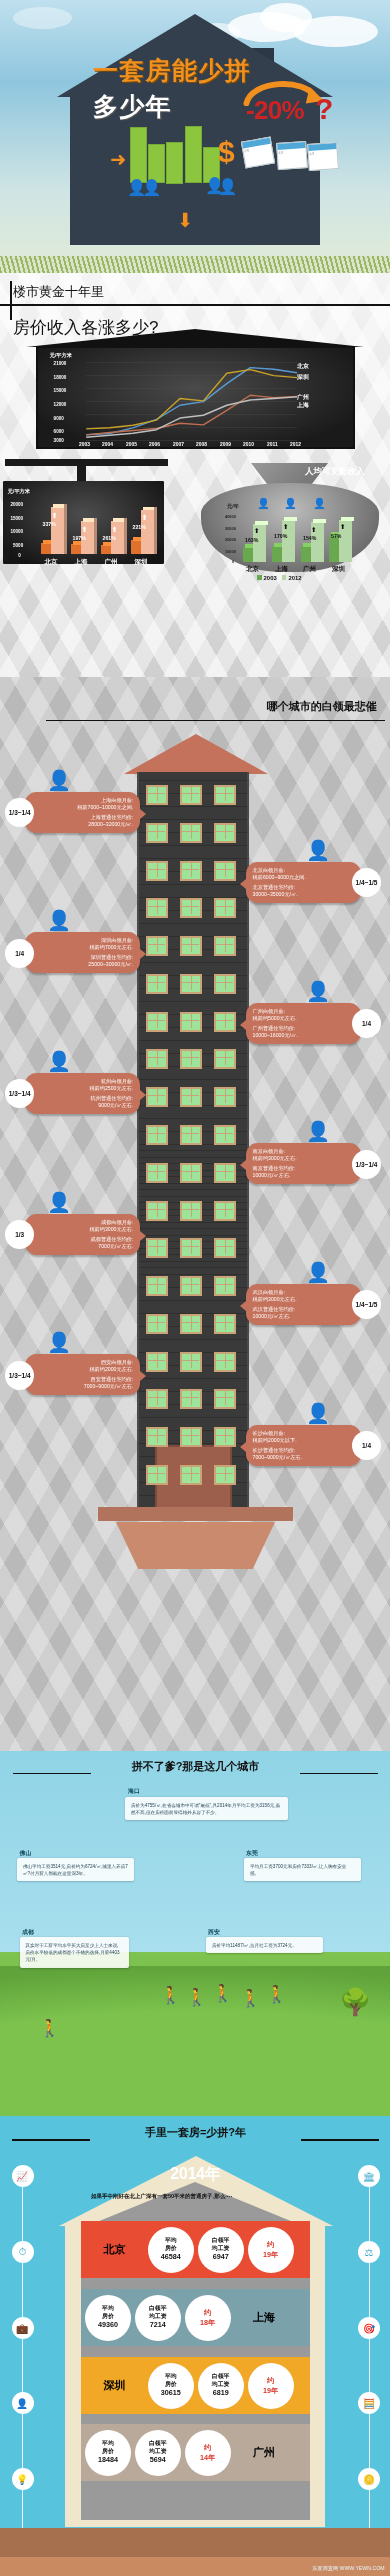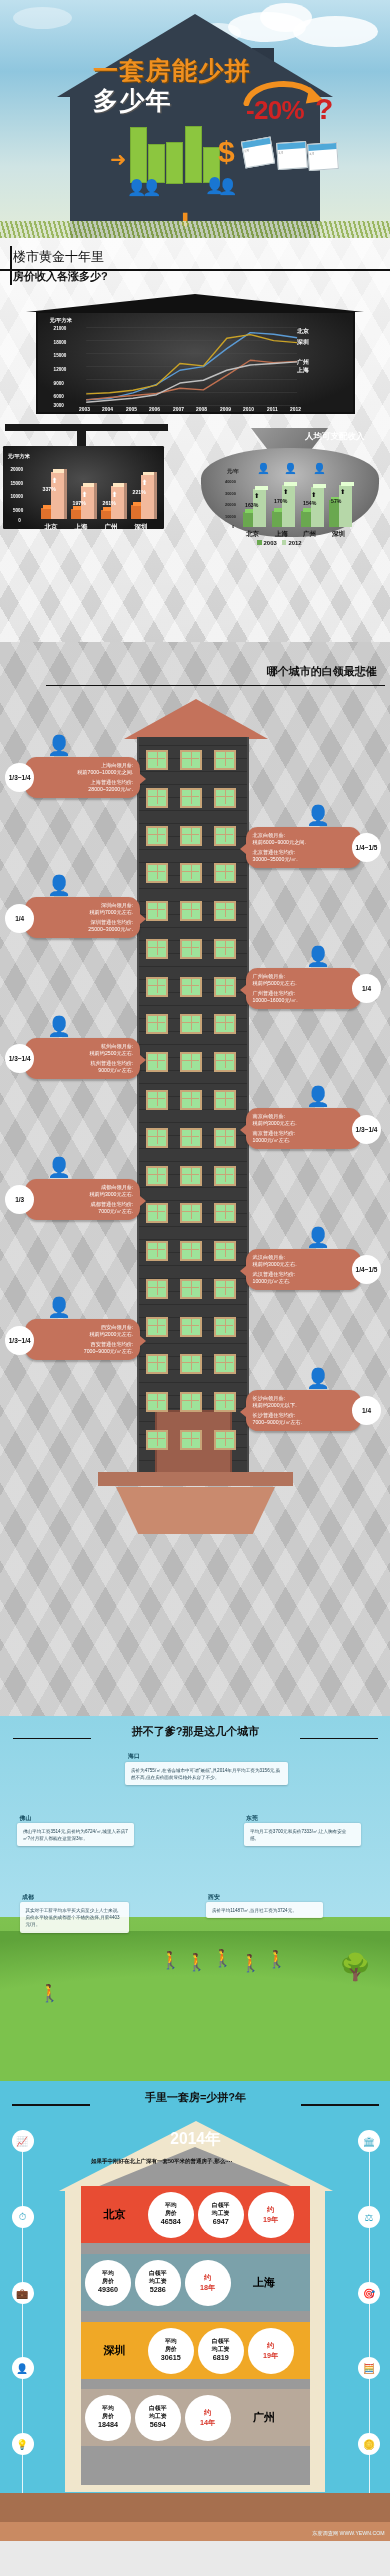--- a/index.html
+++ b/index.html
@@ -4,39 +4,39 @@
 <style>
   * { margin:0; padding:0; box-sizing:border-box; }
   body {
     width:391px; height:2576px; position:relative; overflow:hidden;
     font-family:"Liberation Sans","DejaVu Sans",sans-serif;
     background:#e9e9e9;
   }
   .sec { position:relative; width:391px; overflow:hidden; }
 
   
-  #sec-hero { height:238px; background:linear-gradient(#bfe0ee 0%,#8fc6de 30%,#cfe4e4 70%,#e2ecd8 100%); }
+  #sec-hero { height:273px; background:linear-gradient(#bfe0ee 0%,#8fc6de 30%,#cfe4e4 70%,#e2ecd8 100%); }
   #sky-clouds { position:absolute; left:0; top:0; width:391px; height:156px; }
   .cloud { position:absolute; background:rgba(255,255,255,.85); border-radius:50%; }
   #hero-house {
     position:absolute; left:57px; top:14.3px; width:276px; height:231px;
   }
   #house-roof {
     position:absolute; left:0; top:0; width:0; height:0;
     border-left:138px solid transparent; border-right:138px solid transparent;
     border-bottom:83px solid #333f4d;
   }
   #house-body { position:absolute; left:13px; top:82px; width:250px; height:149px; background:#333f4d; }
   #house-chimney { position:absolute; left:195px; top:34px; width:22px; height:52px; background:#2d3846; }
   #hero-title1 {
     position:absolute; left:36px; top:40px; width:215px; font-size:25px; font-weight:bold;
     color:#f0901f; letter-spacing:1.3px; text-shadow:1.3px 1.3px 0 #7c4a08;
   }
   #hero-title2 {
-    position:absolute; left:36px; top:70px; width:169px; font-size:25px; font-weight:bold;
+    position:absolute; left:36px; top:76px; width:169px; font-size:25px; font-weight:bold;
     color:#ffffff; letter-spacing:1.3px; text-shadow:1.3px 1.3px 0 #555;
   }
   #hero-pct {
     position:absolute; left:189px; top:81px; font-size:26px; font-weight:bold; color:#cf2323;
     letter-spacing:-0.7px;
   }
   #hero-qmark { position:absolute; left:258px; top:78px; font-size:30px; font-weight:bold; color:#cf2323; }
   #hero-arc { position:absolute; left:185px; top:61px; width:85px; height:31px; }
   .hero-bldg { position:absolute; background:#8cc63f; border:1.3px solid #76ab34; }
   #hero-dollar { position:absolute; left:161px; top:121px; font-size:30px; font-weight:bold; color:#f2901f; }
@@ -51,21 +51,21 @@
 
   
   #sec-two { height:404px; background:linear-gradient(#f4f4f4,#cfcfcf); }
   #s2-diamond { position:absolute; inset:0;
     background:
       repeating-linear-gradient(60deg, rgba(255,255,255,.55) 0 18px, rgba(0,0,0,0) 18px 36px),
       repeating-linear-gradient(-60deg, rgba(255,255,255,.45) 0 18px, rgba(0,0,0,0) 18px 36px);
   }
   #s2-title-wrap { position:absolute; left:13px; top:10.4px; }
   #s2-t1 { font-size:13px; font-weight:normal; color:#111; }
-  #s2-t2 { font-size:11px; font-weight:bold; color:#111; margin-top:3px; }
+  #s2-t2 { font-size:17px; font-weight:normal; color:#111; margin-top:15px; }
   #s2-rule-v { position:absolute; left:10.4px; top:7.8px; width:2px; height:39px; background:#111; }
   #s2-rule-h { position:absolute; left:0; top:31px; width:391px; height:2px; background:#111; }
 
   
   #lc-roof { position:absolute; left:26px; top:56px; width:0;height:0;
     border-left:169px solid transparent; border-right:169px solid transparent; border-bottom:18px solid #111; }
   #lc-board { position:absolute; left:36px; top:73px; width:319px; height:103px;
      background:radial-gradient(ellipse at 50% 40%, #4a4a4a 0%, #1a1a1a 80%); border:2px solid #111; }
   #lc-svg { position:absolute; left:0; top:0; }
   .axlab { position:absolute; color:#fff; font-size:4.6px; font-weight:bold; }
@@ -676,21 +676,21 @@
         </div>
         <div class="row5" style="top: 133px; background: rgb(123, 161, 170); gap: 3.9px; padding: 0px 3.9px;">
           <div class="pill ">
             <div style="white-space: pre-line;">平均
 房价</div>
             <div class="num">49360</div>
           </div>
           <div class="pill ">
             <div style="white-space: pre-line;">白领平
 均工资</div>
-            <div class="num">5286</div>
+            <div class="num">7214</div>
           </div>
           <div class="pill yrs">
             <div style="white-space: pre-line;">约</div>
             <div class="num">18年</div>
           </div>
           <div class="rcity">上海</div>
         </div>
         <div class="row5" style="top: 201px; background: rgb(240, 168, 38); gap: 3.9px; padding: 0px 3.9px;">
           <div class="rcity">深圳</div>
           <div class="pill ">

